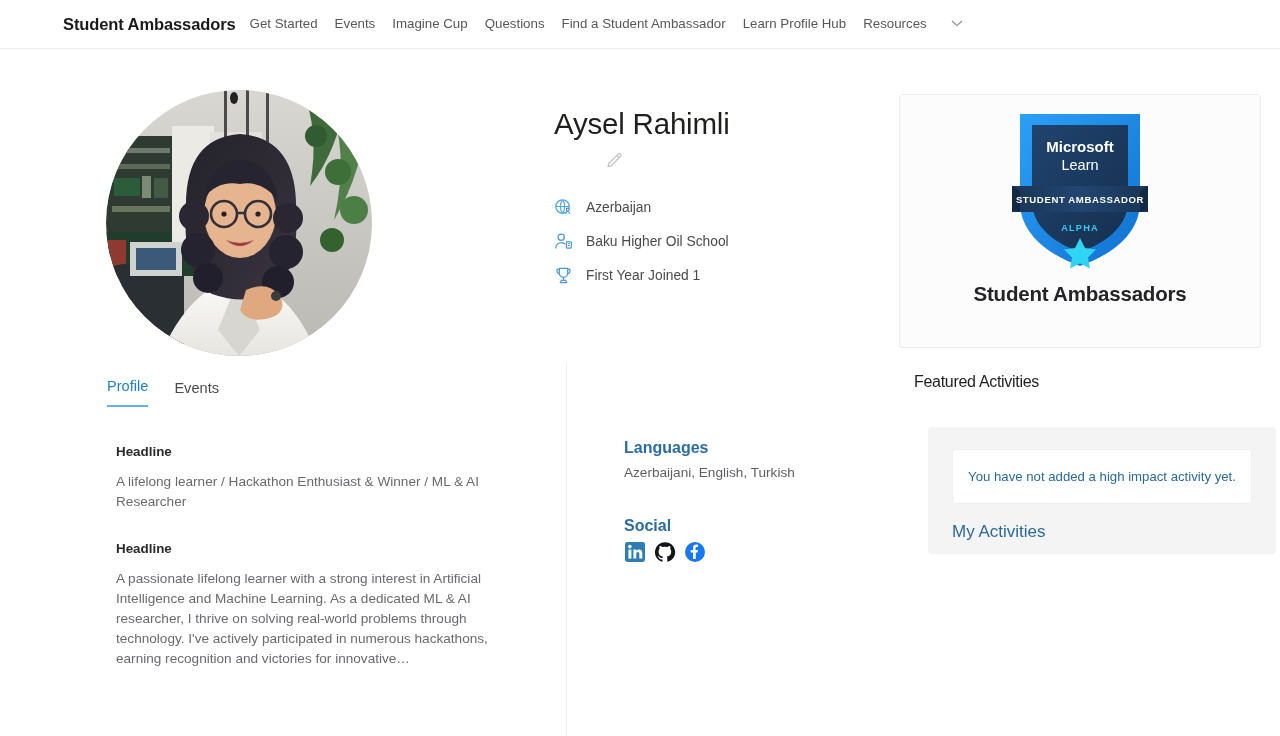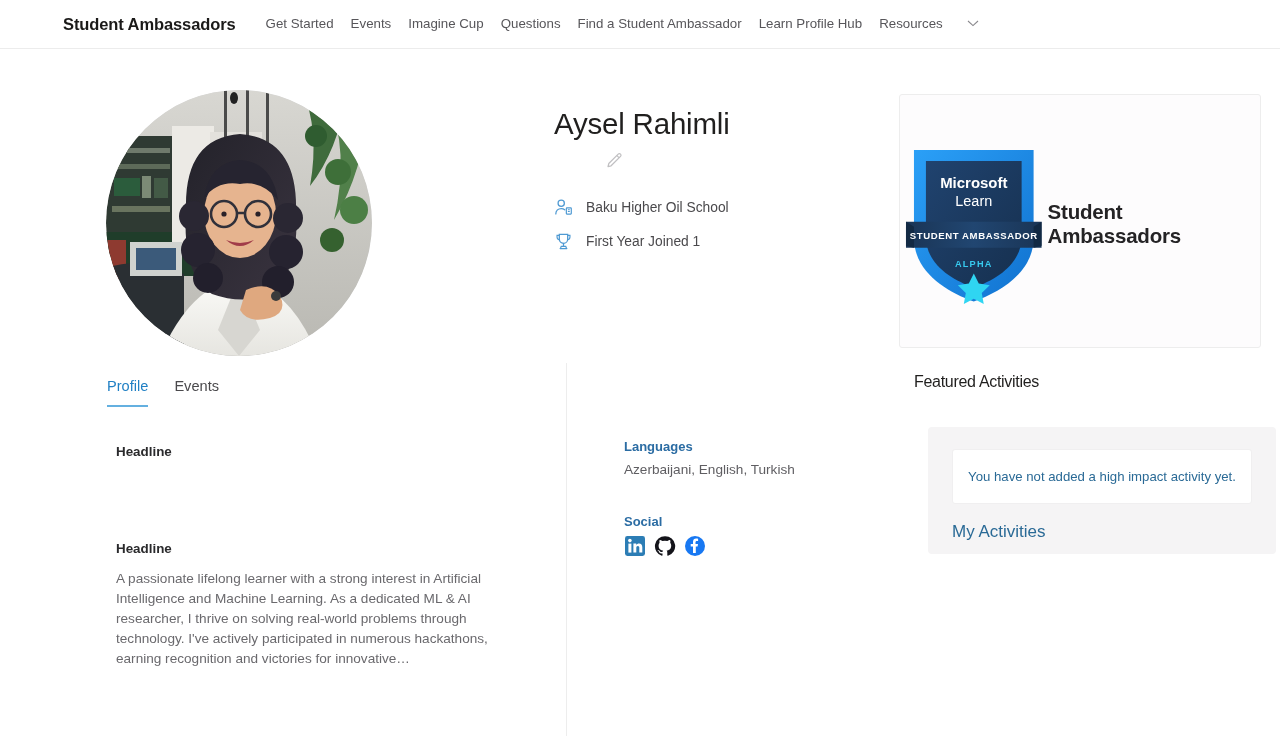--- a/index.html
+++ b/index.html
@@ -17,21 +17,21 @@
     width: 1280px; height: 49px;
     background: #ffffff;
     border-bottom: 1px solid #ececec;
     display: flex; align-items: center;
     padding-left: 63px;
   }
   .nav-brand {
     font-size: 16.5px; font-weight: 700; color: #1b1a19;
     letter-spacing: -0.1px; white-space: nowrap;
   }
-  .nav-links { display: flex; align-items: center; margin-left: 30px; }
+  .nav-links { display: flex; align-items: center; margin-left: 14px; }
   .nav-link {
     font-size: 13.3px; color: #57565a; white-space: nowrap;
     margin-right: 17px; cursor: pointer; line-height: 1;
   }
   .nav-link.has-caret { display: flex; align-items: center; gap: 24px; }
   .caret { display: inline-block; width: 12px; height: 7px; }
   .caret svg { display: block; }
 
   
   .stage { position: absolute; left: 0; top: 49px; width: 1280px; height: 687px; }
@@ -65,51 +65,51 @@
 
   
   .vdivider {
     position: absolute; left: 566px; top: 314px;
     width: 1px; height: 373px; background: #ededed;
   }
 
   
   .tabs {
     position: absolute; left: 107px; top: 330px;
-    display: flex; align-items: flex-start; gap: 26px;
+    display: flex; align-items: flex-end; gap: 26px;
   }
   .tab {
     font-size: 14.6px; color: #4a494c; padding-bottom: 11px;
     cursor: pointer; line-height: 1;
   }
   .tab.active { color: #1f7fc4; border-bottom: 2.5px solid #64b0e0; }
 
   .section { position: absolute; left: 116px; width: 392px; }
   .section-title {
     font-size: 13.4px; font-weight: 700; color: #2a2a2c; margin-bottom: 13px;
   }
   .section-body { font-size: 13.6px; color: #6a696d; line-height: 1.48; }
 
   
   .midcol { position: absolute; left: 624px; top: 390px; width: 190px; }
   .mid-label {
-    font-size: 13px; font-weight: 700; color: #2b6ca3; margin-bottom: 6px;
+    font-size: 16px; font-weight: 700; color: #2b6ca3; margin-bottom: 6px;
   }
   .mid-value { font-size: 13.6px; color: #5f5e62; line-height: 1.45; }
   .social-block { margin-top: 34px; }
   .social-icons { display: flex; align-items: center; gap: 8px; margin-top: 6px; }
   .social-icon { width: 22px; height: 22px; cursor: pointer; }
   .social-icon svg { display: block; }
 
   
   .badge-card {
     position: absolute; left: 899px; top: 45px;
     width: 362px; height: 254px;
     background: #fdfcfd; border: 1px solid #ededed; border-radius: 3px;
-    display: flex; flex-direction: row; align-items: center;
+    display: flex; flex-direction: column; align-items: center;
   }
   .badge-art { margin-top: 9px; width: 148px; height: 172px; }
   .badge-art svg { display: block; }
   .badge-caption {
     font-size: 20.5px; font-weight: 600; color: #242325;
     margin-top: 6px; letter-spacing: -0.2px;
   }
 
   .featured-title {
     position: absolute; left: 914px; top: 324px;
@@ -248,20 +248,32 @@
     <div class="edit-row">
       <span class="pencil-btn">
         <svg viewBox="0 0 20 20">
           <path d="M14.2 3.1a1.6 1.6 0 0 1 2.3 2.3L7.1 14.8l-3.1.8.8-3.1z" fill="none" stroke="#8d8c90" stroke-width="1.25" stroke-linejoin="round"></path>
           <path d="M12.9 4.5l2.3 2.3" fill="none" stroke="#8d8c90" stroke-width="1.1"></path>
         </svg>
       </span>
     </div>
 
     <div class="facts">
+      <div class="fact">
+        <span class="fact-icon">
+          <svg viewBox="0 0 20 20">
+            <circle cx="9" cy="9" r="7.1" fill="none" stroke="#59a7dd" stroke-width="1.4"></circle>
+            <path d="M1.9 9h14.2M9 1.9c3 3.4 3 10.8 0 14.2M9 1.9C6 5.3 6 12.7 9 16.1" fill="none" stroke="#59a7dd" stroke-width="1.15"></path>
+            <circle cx="14.4" cy="13" r="2.5" fill="#ffffff"></circle>
+            <circle cx="14.4" cy="12.2" r="1.5" fill="none" stroke="#3f8ec6" stroke-width="1.2"></circle>
+            <path d="M12.3 16.4c.3-1.5 1.1-2.2 2.1-2.2s1.8.7 2.1 2.2" fill="none" stroke="#3f8ec6" stroke-width="1.2"></path>
+          </svg>
+        </span>
+        <span class="fact-text">Azerbaijan</span>
+      </div>
 
       <div class="fact">
         <span class="fact-icon">
           <svg viewBox="0 0 20 20">
             <circle cx="7.6" cy="5.6" r="3.3" fill="none" stroke="#4f9ad3" stroke-width="1.35"></circle>
             <path d="M1.9 16.8c0-3.6 2.6-5.6 5.7-5.6 1.4 0 2.7.4 3.7 1.2" fill="none" stroke="#4f9ad3" stroke-width="1.35" stroke-linecap="round"></path>
             <rect x="13" y="10.4" width="5.2" height="6.6" rx=".6" fill="none" stroke="#4f9ad3" stroke-width="1.25"></rect>
             <path d="M14.6 12.4h2M14.6 14.3h2" stroke="#4f9ad3" stroke-width="1.1"></path>
           </svg>
         </span>
@@ -285,20 +297,21 @@
 
   <div class="vdivider"></div>
 
   <div class="tabs">
     <div class="tab active">Profile</div>
     <div class="tab">Events</div>
   </div>
 
   <div class="section" style="top:395px">
     <div class="section-title">Headline</div>
+    <div class="section-body">A lifelong learner / Hackathon Enthusiast &amp; Winner / ML &amp; AI Researcher</div>
   </div>
 
   <div class="section" style="top:492px">
     <div class="section-title">Headline</div>
     <div class="section-body">A passionate lifelong learner with a strong interest in Artificial Intelligence and Machine Learning. As a dedicated ML &amp; AI researcher, I thrive on solving real-world problems through technology. I've actively participated in numerous hackathons, earning recognition and victories for innovative…</div>
   </div>
 
   <div class="midcol">
     <div>
       <div class="mid-label">Languages</div>

